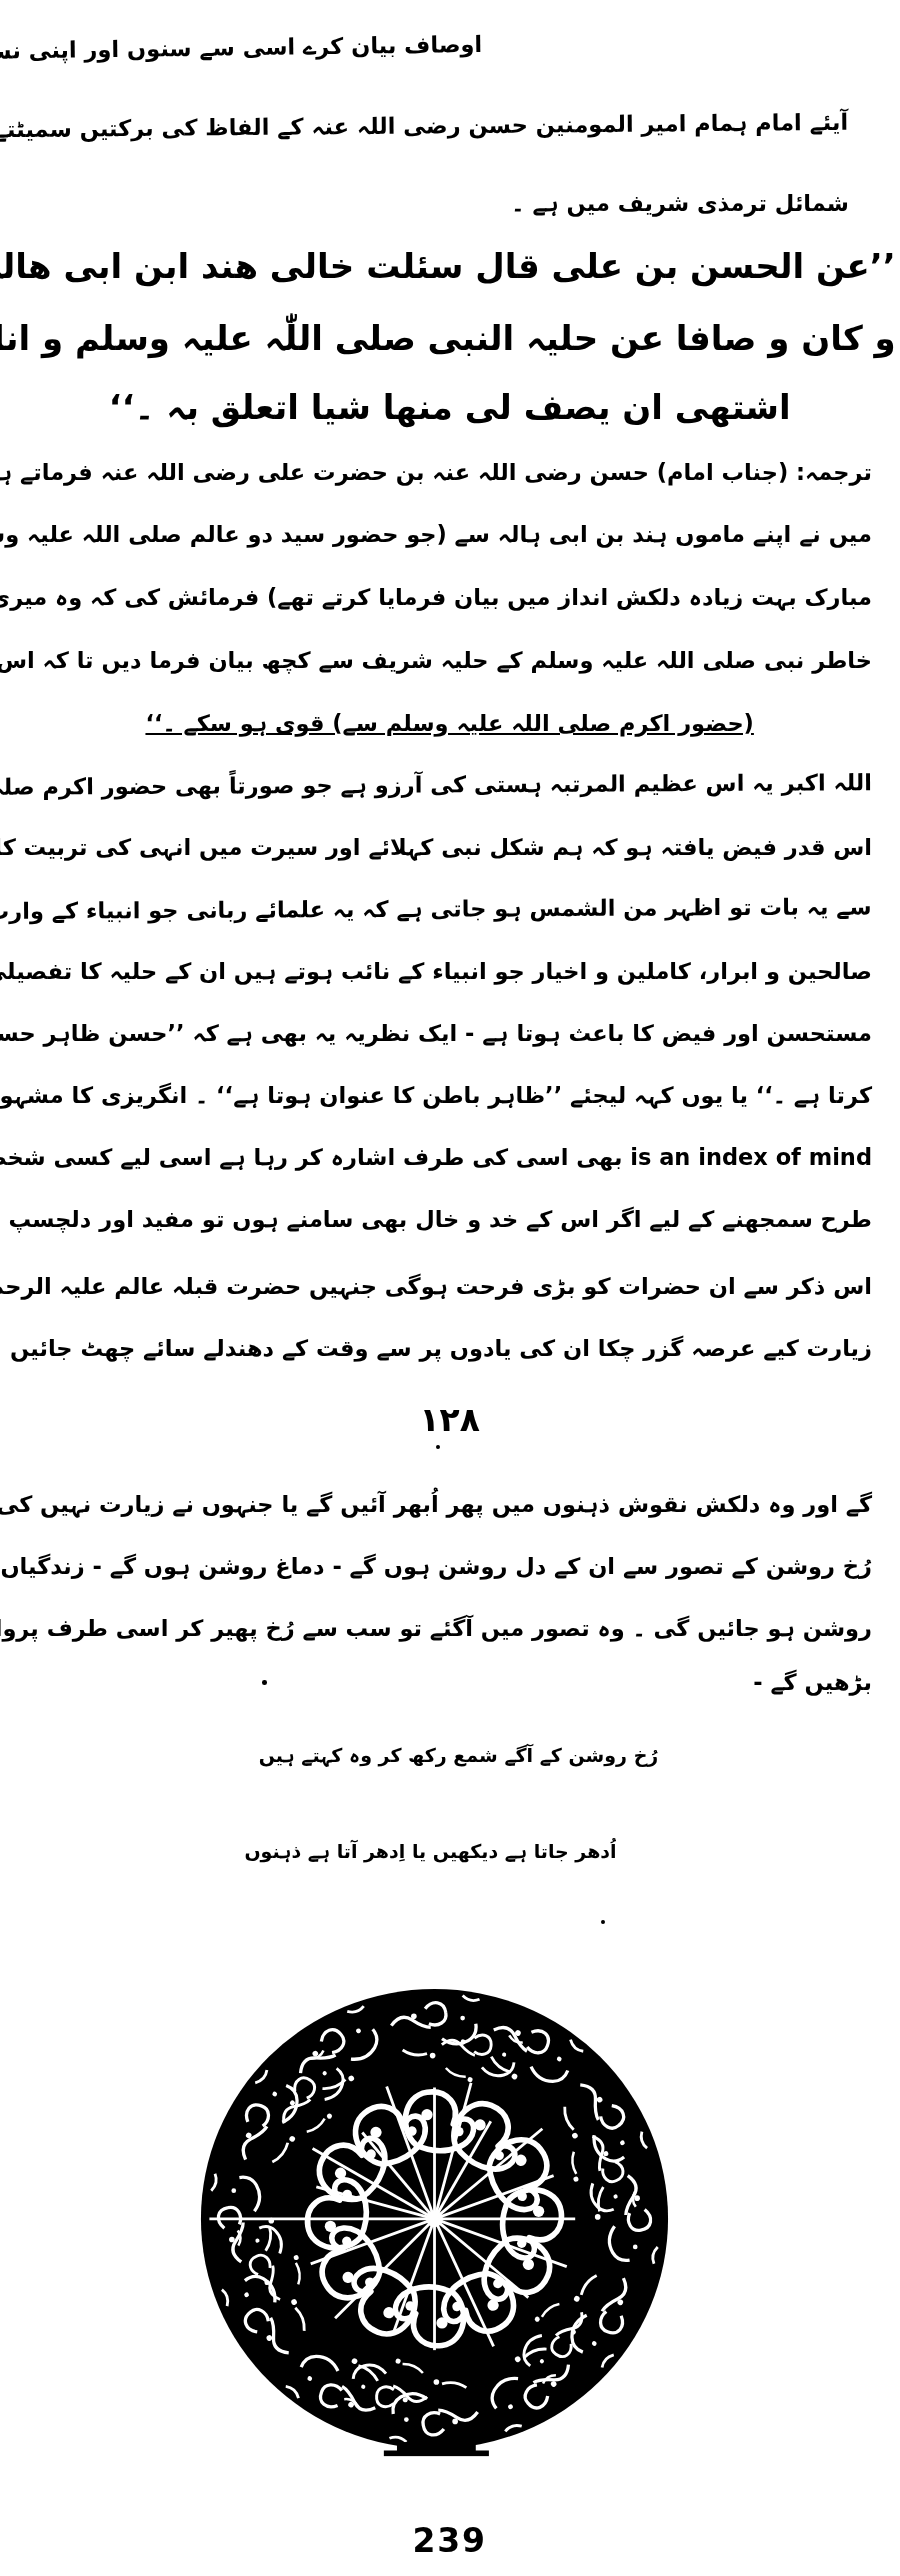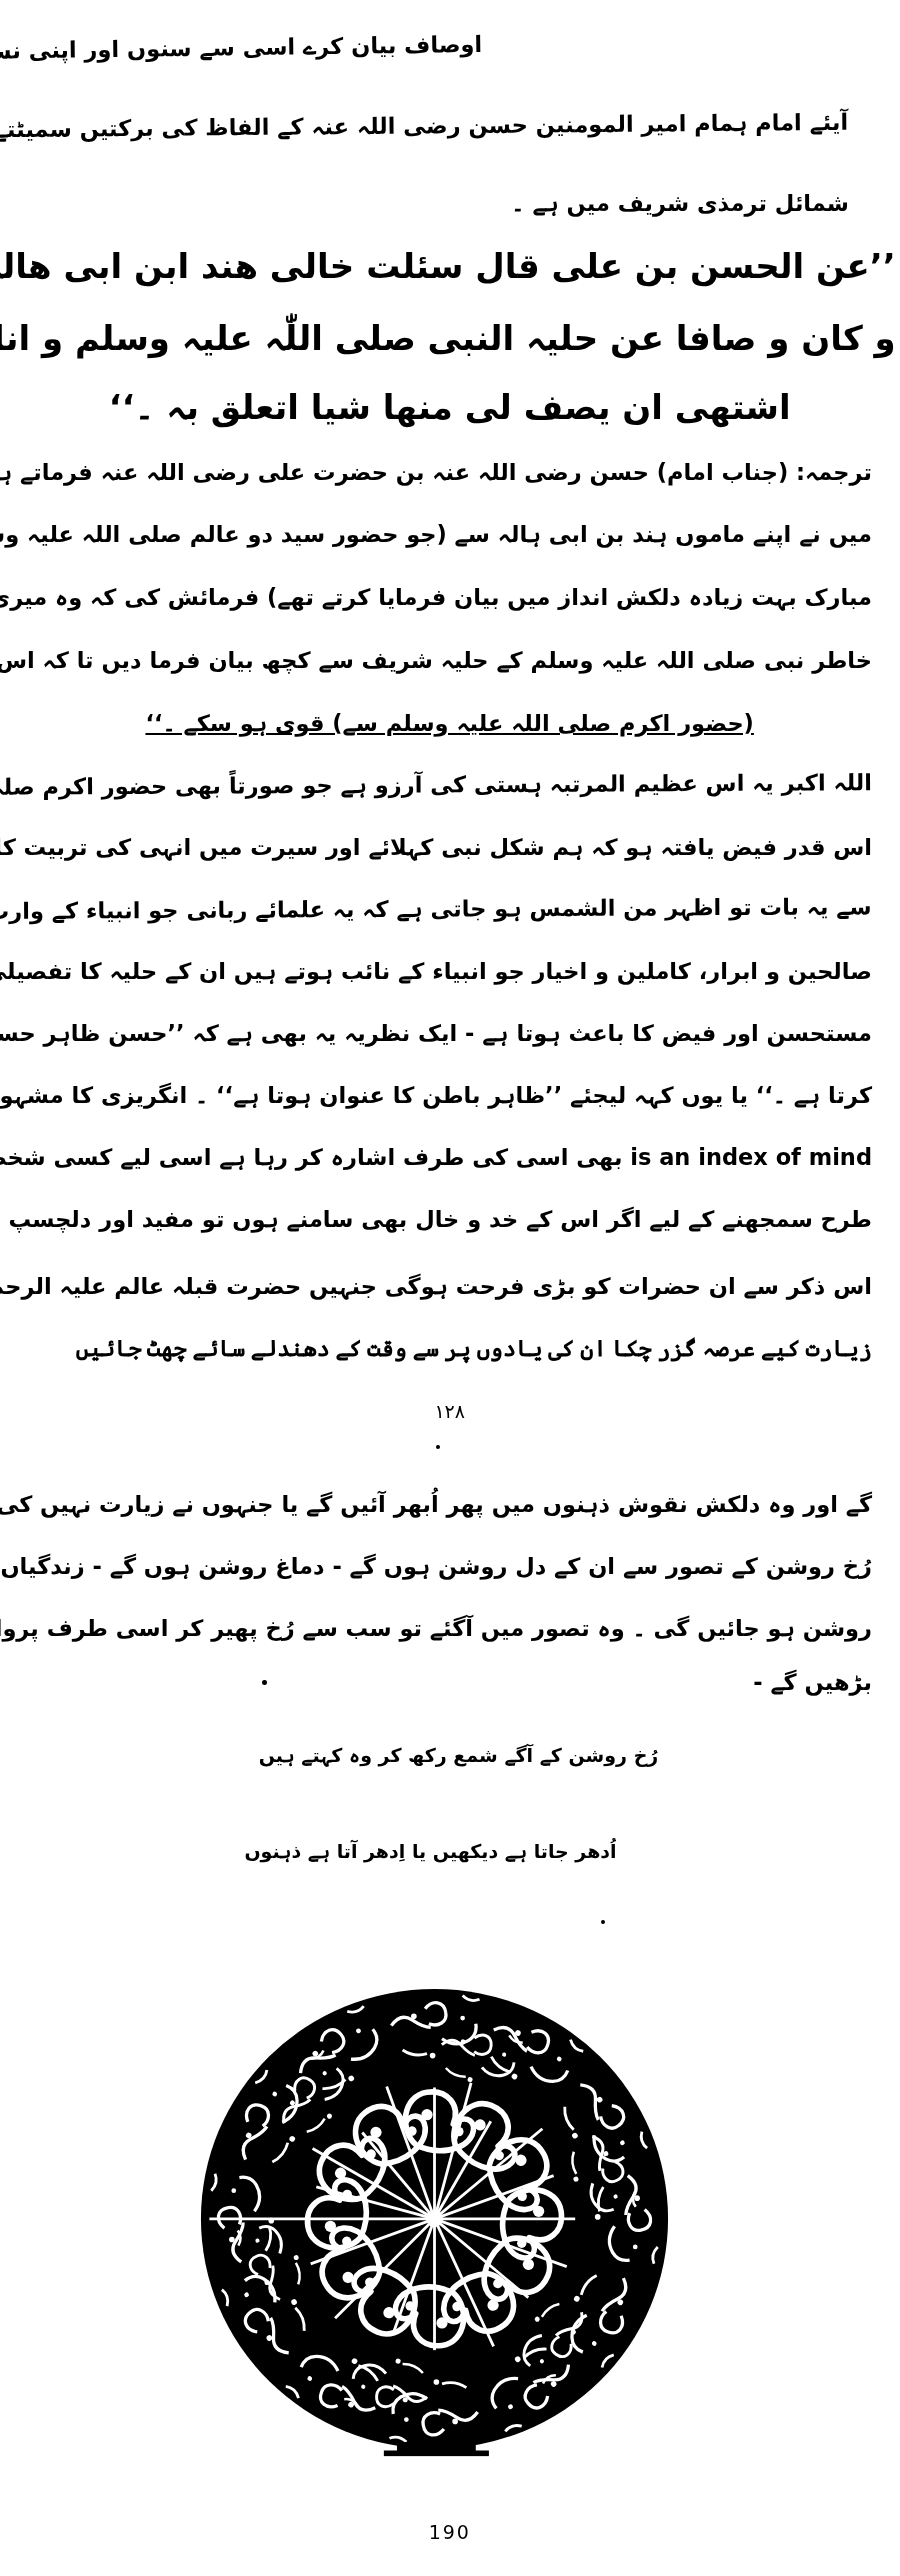--- a/index.html
+++ b/index.html
@@ -23,22 +23,22 @@
   }
   .ar{ 
     font-size:34px;
     line-height:60px;
     font-weight:700;
   }
   .ctr{left:4.7px;width:892px;text-align:center;}
   .num{
     position:absolute;
     direction:rtl;
-    font-size:19px;
-    font-weight:400;
+    font-size:33px;
+    font-weight:700;
     letter-spacing:1.9px;
   }
   .verse{font-size:19px;}
   .speck{
     position:absolute;
     background:#000;
     border-radius:50%;
   }
   .medallion{position:absolute;left:201px;top:1988px;}
 </style>
@@ -68,21 +68,21 @@
     <div class="ln" style="top:762px;right:28px;transform:rotate(-0.3deg);">اللہ اکبر یہ اس عظیم المرتبہ ہستی کی آرزو ہے جو صورتاً بھی حضور اکرم صلی اللہ علیہ وسلم سے</div>
     <div class="ln" style="top:824px;right:28px;">اس قدر فیض یافتہ ہو کہ ہم شکل نبی کہلائے اور سیرت میں انہی کی تربیت کا شاہکار ہو، اس</div>
     <div class="ln" style="top:886px;right:28px;transform:rotate(-0.3deg);">سے یہ بات تو اظہر من الشمس ہو جاتی ہے کہ یہ علمائے ربانی جو انبیاء کے وارث ہوتے ہیں اور</div>
     <div class="ln" style="top:948px;right:28px;">صالحین و ابرار، کاملین و اخیار جو انبیاء کے نائب ہوتے ہیں ان کے حلیہ کا تفصیلی ذکر بھی محمود</div>
     <div class="ln" style="top:1010px;right:28px;">مستحسن اور فیض کا باعث ہوتا ہے - ایک نظریہ یہ بھی ہے کہ ’’حسن ظاہر حسن باطنی پر دلالت</div>
     <div class="ln" style="top:1072px;right:28px;">کرتا ہے ۔‘‘ یا یوں کہہ لیجئے ’’ظاہر باطن کا عنوان ہوتا ہے‘‘ ۔ انگریزی کا مشہور مقولہ Face</div>
     <div class="ln" style="top:1134px;right:28px;">is an index of mind بھی اسی کی طرف اشارہ کر رہا ہے اسی لیے کسی شخصیت کو اچھی</div>
     <div class="ln" style="top:1196px;right:28px;">طرح سمجھنے کے لیے اگر اس کے خد و خال بھی سامنے ہوں تو مفید اور دلچسپ رہتا ہے ۔</div>
 
     <div class="ln" style="top:1263px;right:28px;">اس ذکر سے ان حضرات کو بڑی فرحت ہوگی جنہیں حضرت قبلہ عالم علیہ الرحمہ کی</div>
-    <div class="ln" style="top:1325px;right:28px;font-family:Liberation Serif, serif;">زیارت کیے عرصہ گزر چکا ان کی یادوں پر سے وقت کے دھندلے سائے چھٹ جائیں</div>
+    <div class="ln" style="top:1325px;right:28px;">زیارت کیے عرصہ گزر چکا ان کی یادوں پر سے وقت کے دھندلے سائے چھٹ جائیں</div>
 
     <div class="num ctr" style="top:1400px;text-align:center;">۱۲۸</div>
   </section>
 
   <section>
 
     <div class="ln" style="top:1481px;right:28px;">گے اور وہ دلکش نقوش ذہنوں میں پھر اُبھر آئیں گے یا جنہوں نے زیارت نہیں کی ۔</div>
     <div class="ln" style="top:1543px;right:28px;">رُخ روشن کے تصور سے ان کے دل روشن ہوں گے - دماغ روشن ہوں گے - زندگیاں</div>
     <div class="ln" style="top:1605px;right:28px;">روشن ہو جائیں گی ۔ وہ تصور میں آگئے تو سب سے رُخ پھیر کر اسی طرف پروانہ وار</div>
     <div class="ln" style="top:1659px;right:28px;">بڑھیں گے -</div>
@@ -172,21 +172,21 @@
         <use href="#mo" transform="translate(250,246) rotate(300) translate(0,-105)"></use>
         <use href="#mo" transform="translate(250,246) rotate(330) translate(0,-105)"></use>
       </g>
 
       <g fill="#000">
         <rect x="210" y="484" width="84" height="12"></rect>
         <rect x="196" y="493" width="112" height="6"></rect>
       </g>
     </svg>
 
-    <div class="num ctr" style="top:2521px;text-align:center;">190</div>
+    <div class="num ctr" style="top:2521px;text-align:center;">239</div>
   </section>
 
   <div class="speck" style="left:437px;top:1445px;width:3.8px;height:3.8px;"></div>
   <div class="speck" style="left:263px;top:1680px;width:4.7px;height:4.7px;"></div>
   <div class="speck" style="left:602px;top:1920px;width:3.8px;height:3.8px;"></div>
 
 </div>
 
 
 </body></html>

